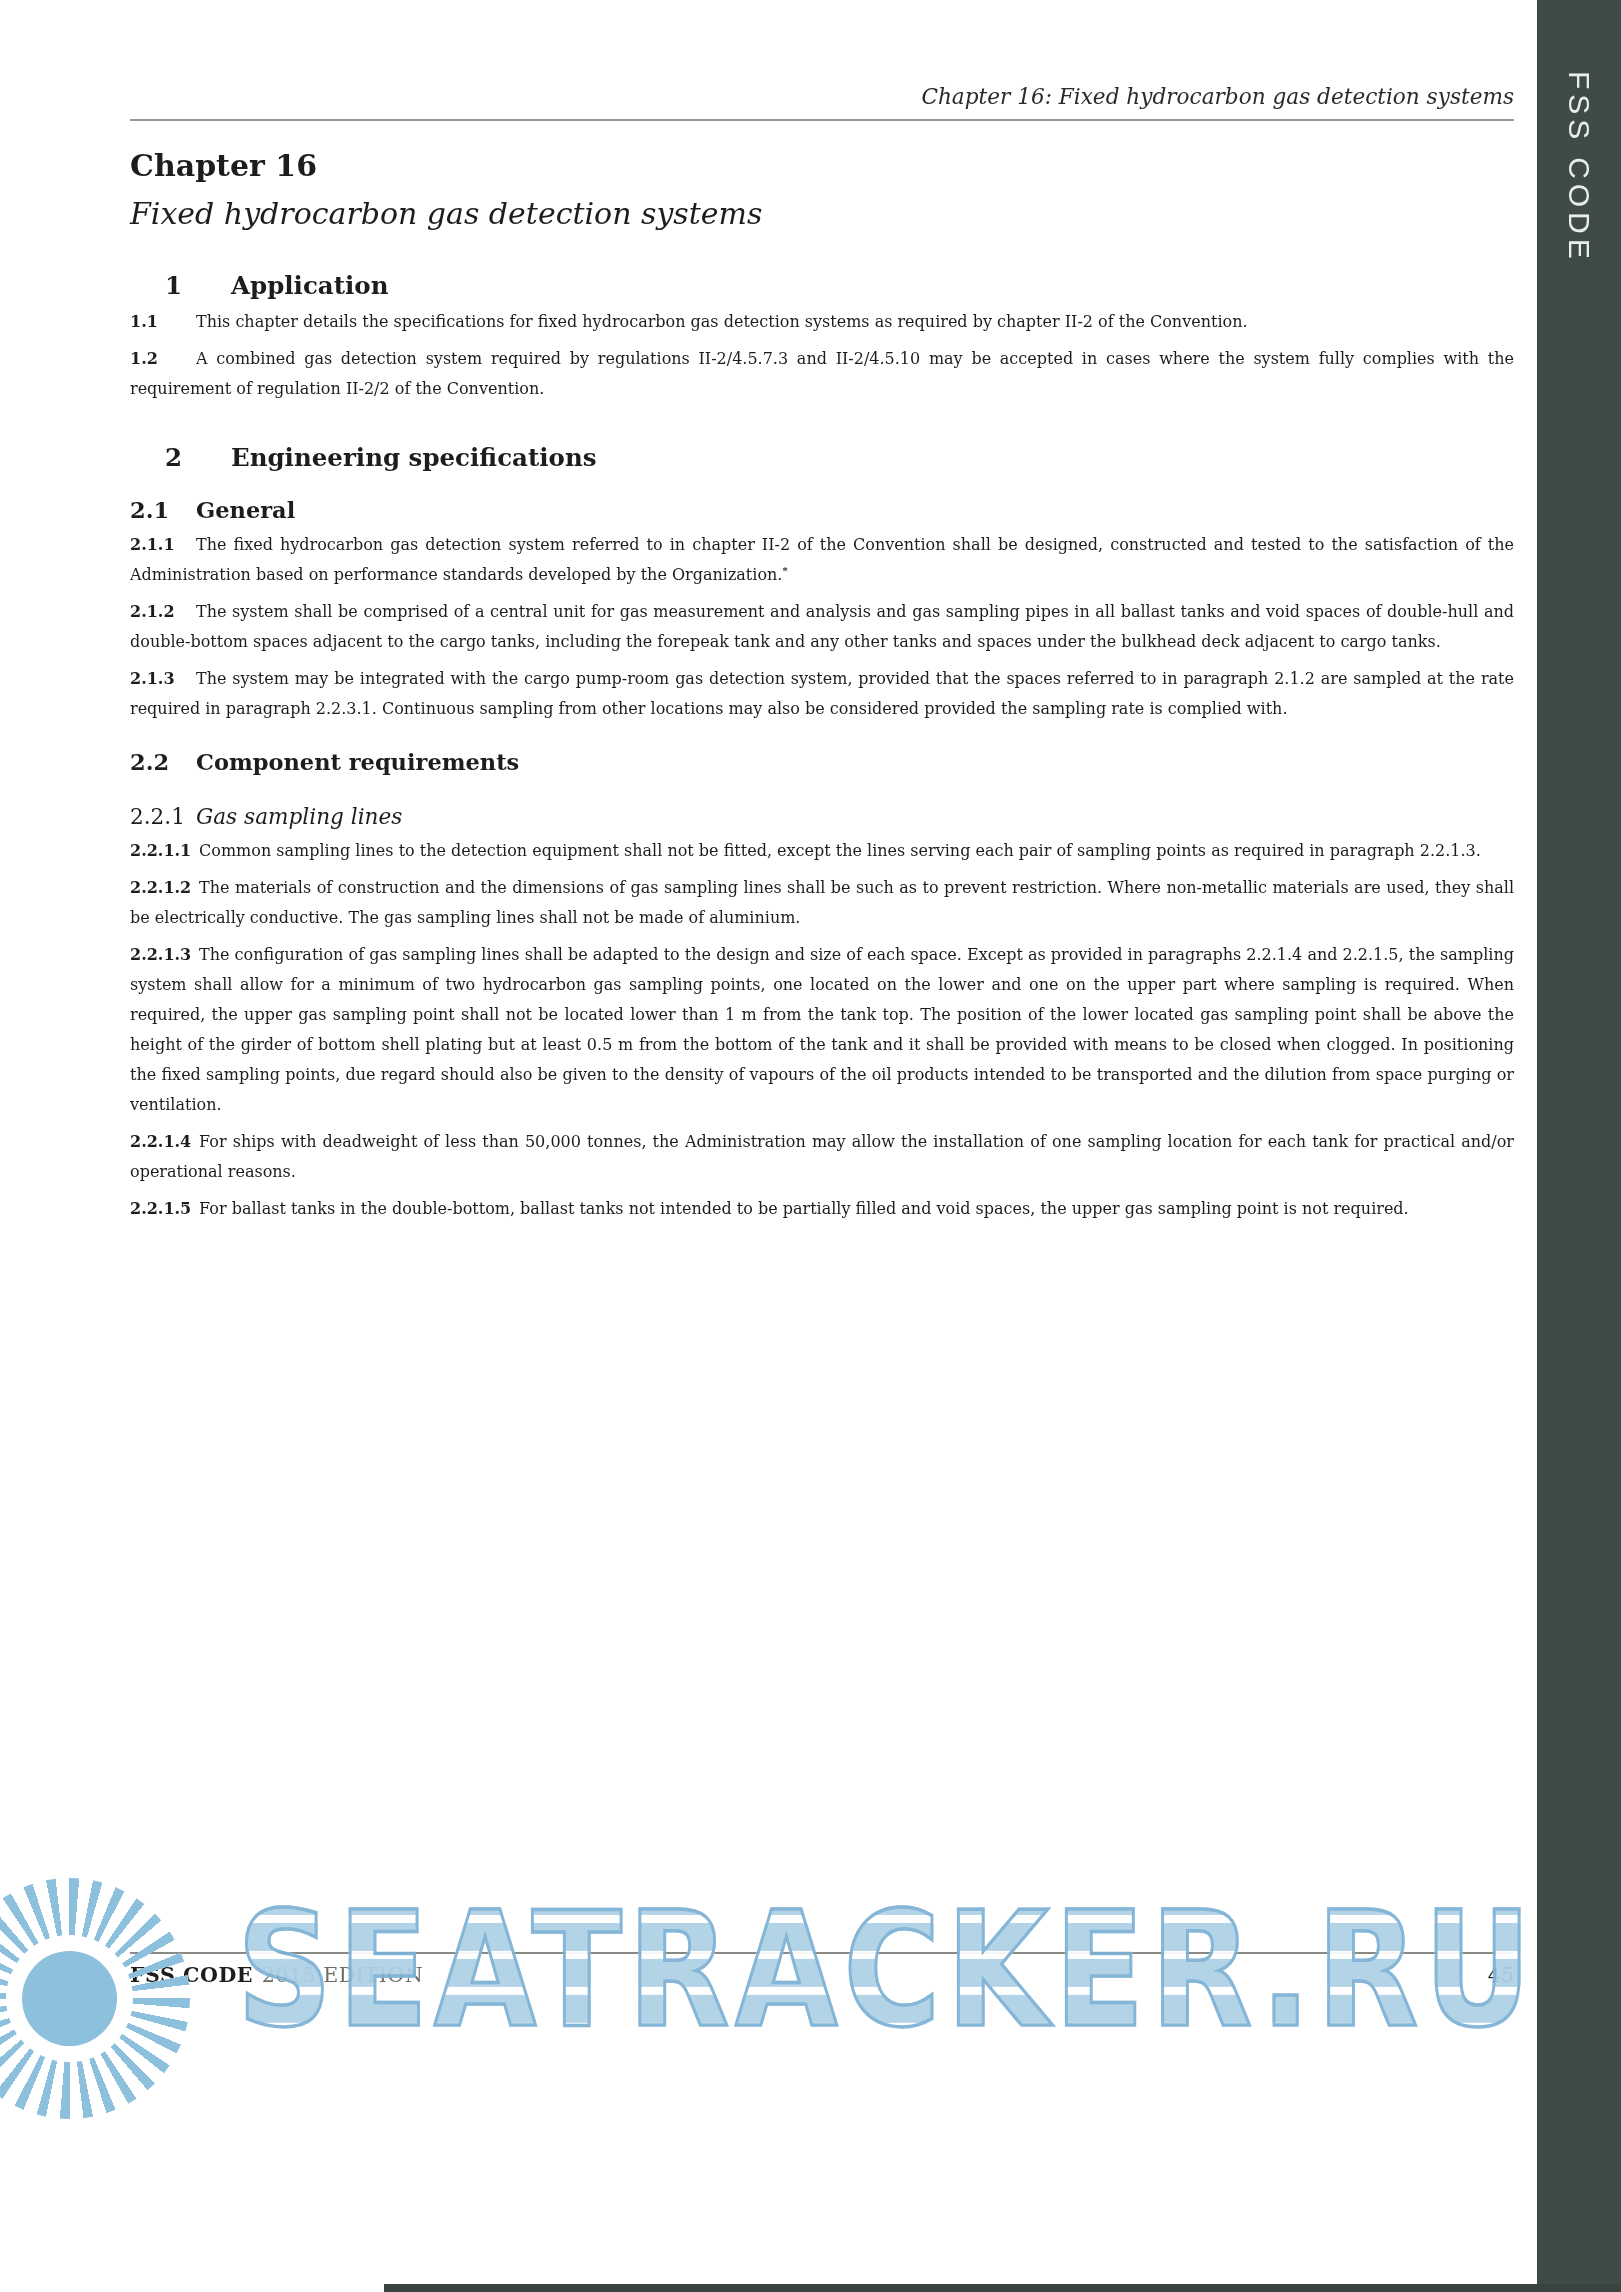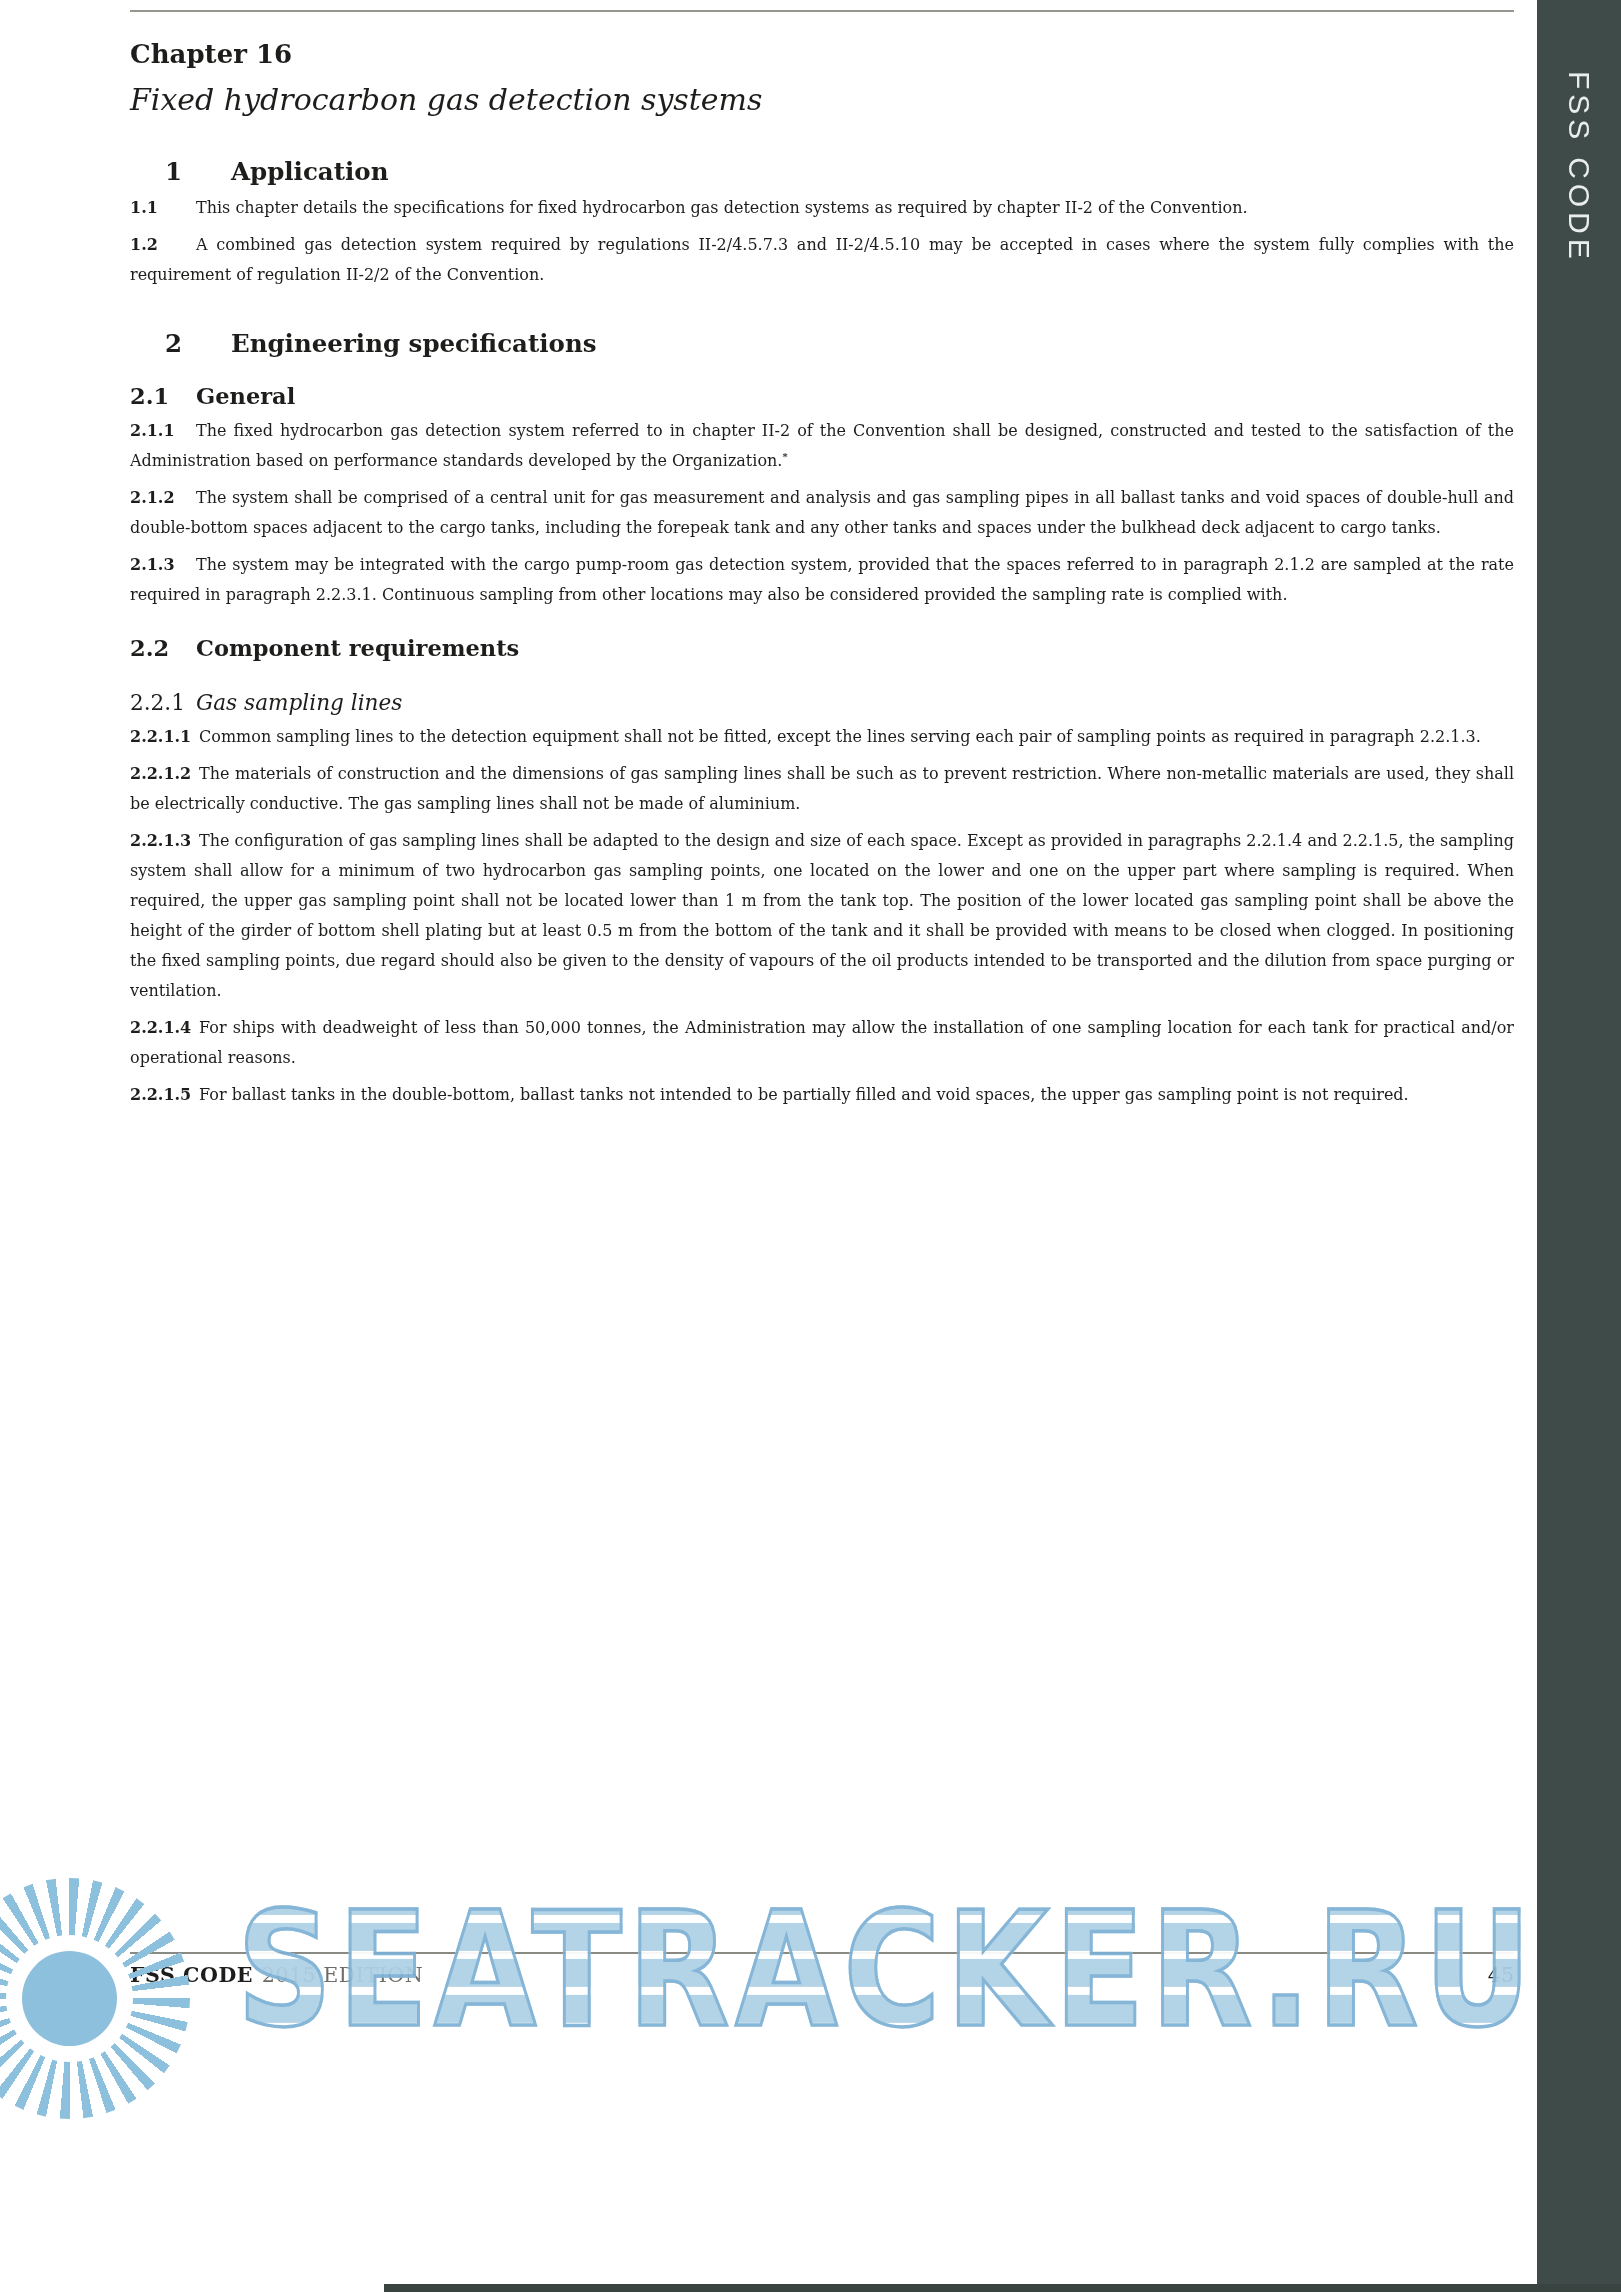--- a/index.html
+++ b/index.html
@@ -12,21 +12,21 @@
   .sidebar { position:absolute; top:0; right:0; width:84px; height:2293px; background:#3e4b49; display:flex; justify-content:center; }
   .sidebar-label { writing-mode:vertical-rl; font-family:"Liberation Sans",sans-serif; font-size:30px;
                    letter-spacing:4.9px; color:#e9edec; margin-top:71px; }
 
   
   .content { position:absolute; left:130px; top:0; width:1384px; }
   .running-title { padding-top:84px; text-align:right; font-style:italic; font-size:21.6px; color:#2a2a28; }
   .header-rule { margin-top:9.8px; border-bottom:2px solid #96968f; }
 
   .chapter-title { margin-top:27.4px; }
-  .chapter-num { font-size:26px; font-weight:700; line-height:1.2; }
+  .chapter-num { font-size:30px; font-weight:700; line-height:1.2; }
   .chapter-sub { font-size:30px; font-style:italic; line-height:1.2; margin-top:12px; }
 
   .h-section { font-size:24.5px; font-weight:700; margin-top:39px;margin-left:35px; }
   .h-sub     { font-size:22.5px; font-weight:700; margin-top:25px; }
   .h-sub3    { font-size:21.6px; font-weight:400; margin-top:29px; }
   .h-sub3 .h-label { font-style:italic; }
   .hnum { display:inline-block; min-width:66px; padding-right:7.8px; }
 
   .para { margin-top:7px; font-size:16px; line-height:30px; text-align:justify; }
   .pnum { display:inline-block; min-width:66px; padding-right:7.8px; font-weight:700; }
@@ -66,20 +66,21 @@
 <body>
 
 <div class="page">
 
   <div class="sidebar">
     <div class="sidebar-label">FSS CODE</div>
   </div>
 
   <div class="content">
 
+    <div class="running-title">Chapter 16: Fixed hydrocarbon gas detection systems</div>
     <div class="header-rule"></div>
 
     <div class="chapter-title">
       <div class="chapter-num">Chapter 16</div>
       <div class="chapter-sub">Fixed hydrocarbon gas detection systems</div>
     </div>
 
     <h2 class="h-section"><span class="hnum">1</span><span class="h-label">Application</span></h2>
 
     <p class="para"><span class="pnum">1.1</span><span class="ptext">This chapter details the specifications for fixed hydrocarbon gas detection systems as required by chapter II-2 of the Convention.</span></p>

